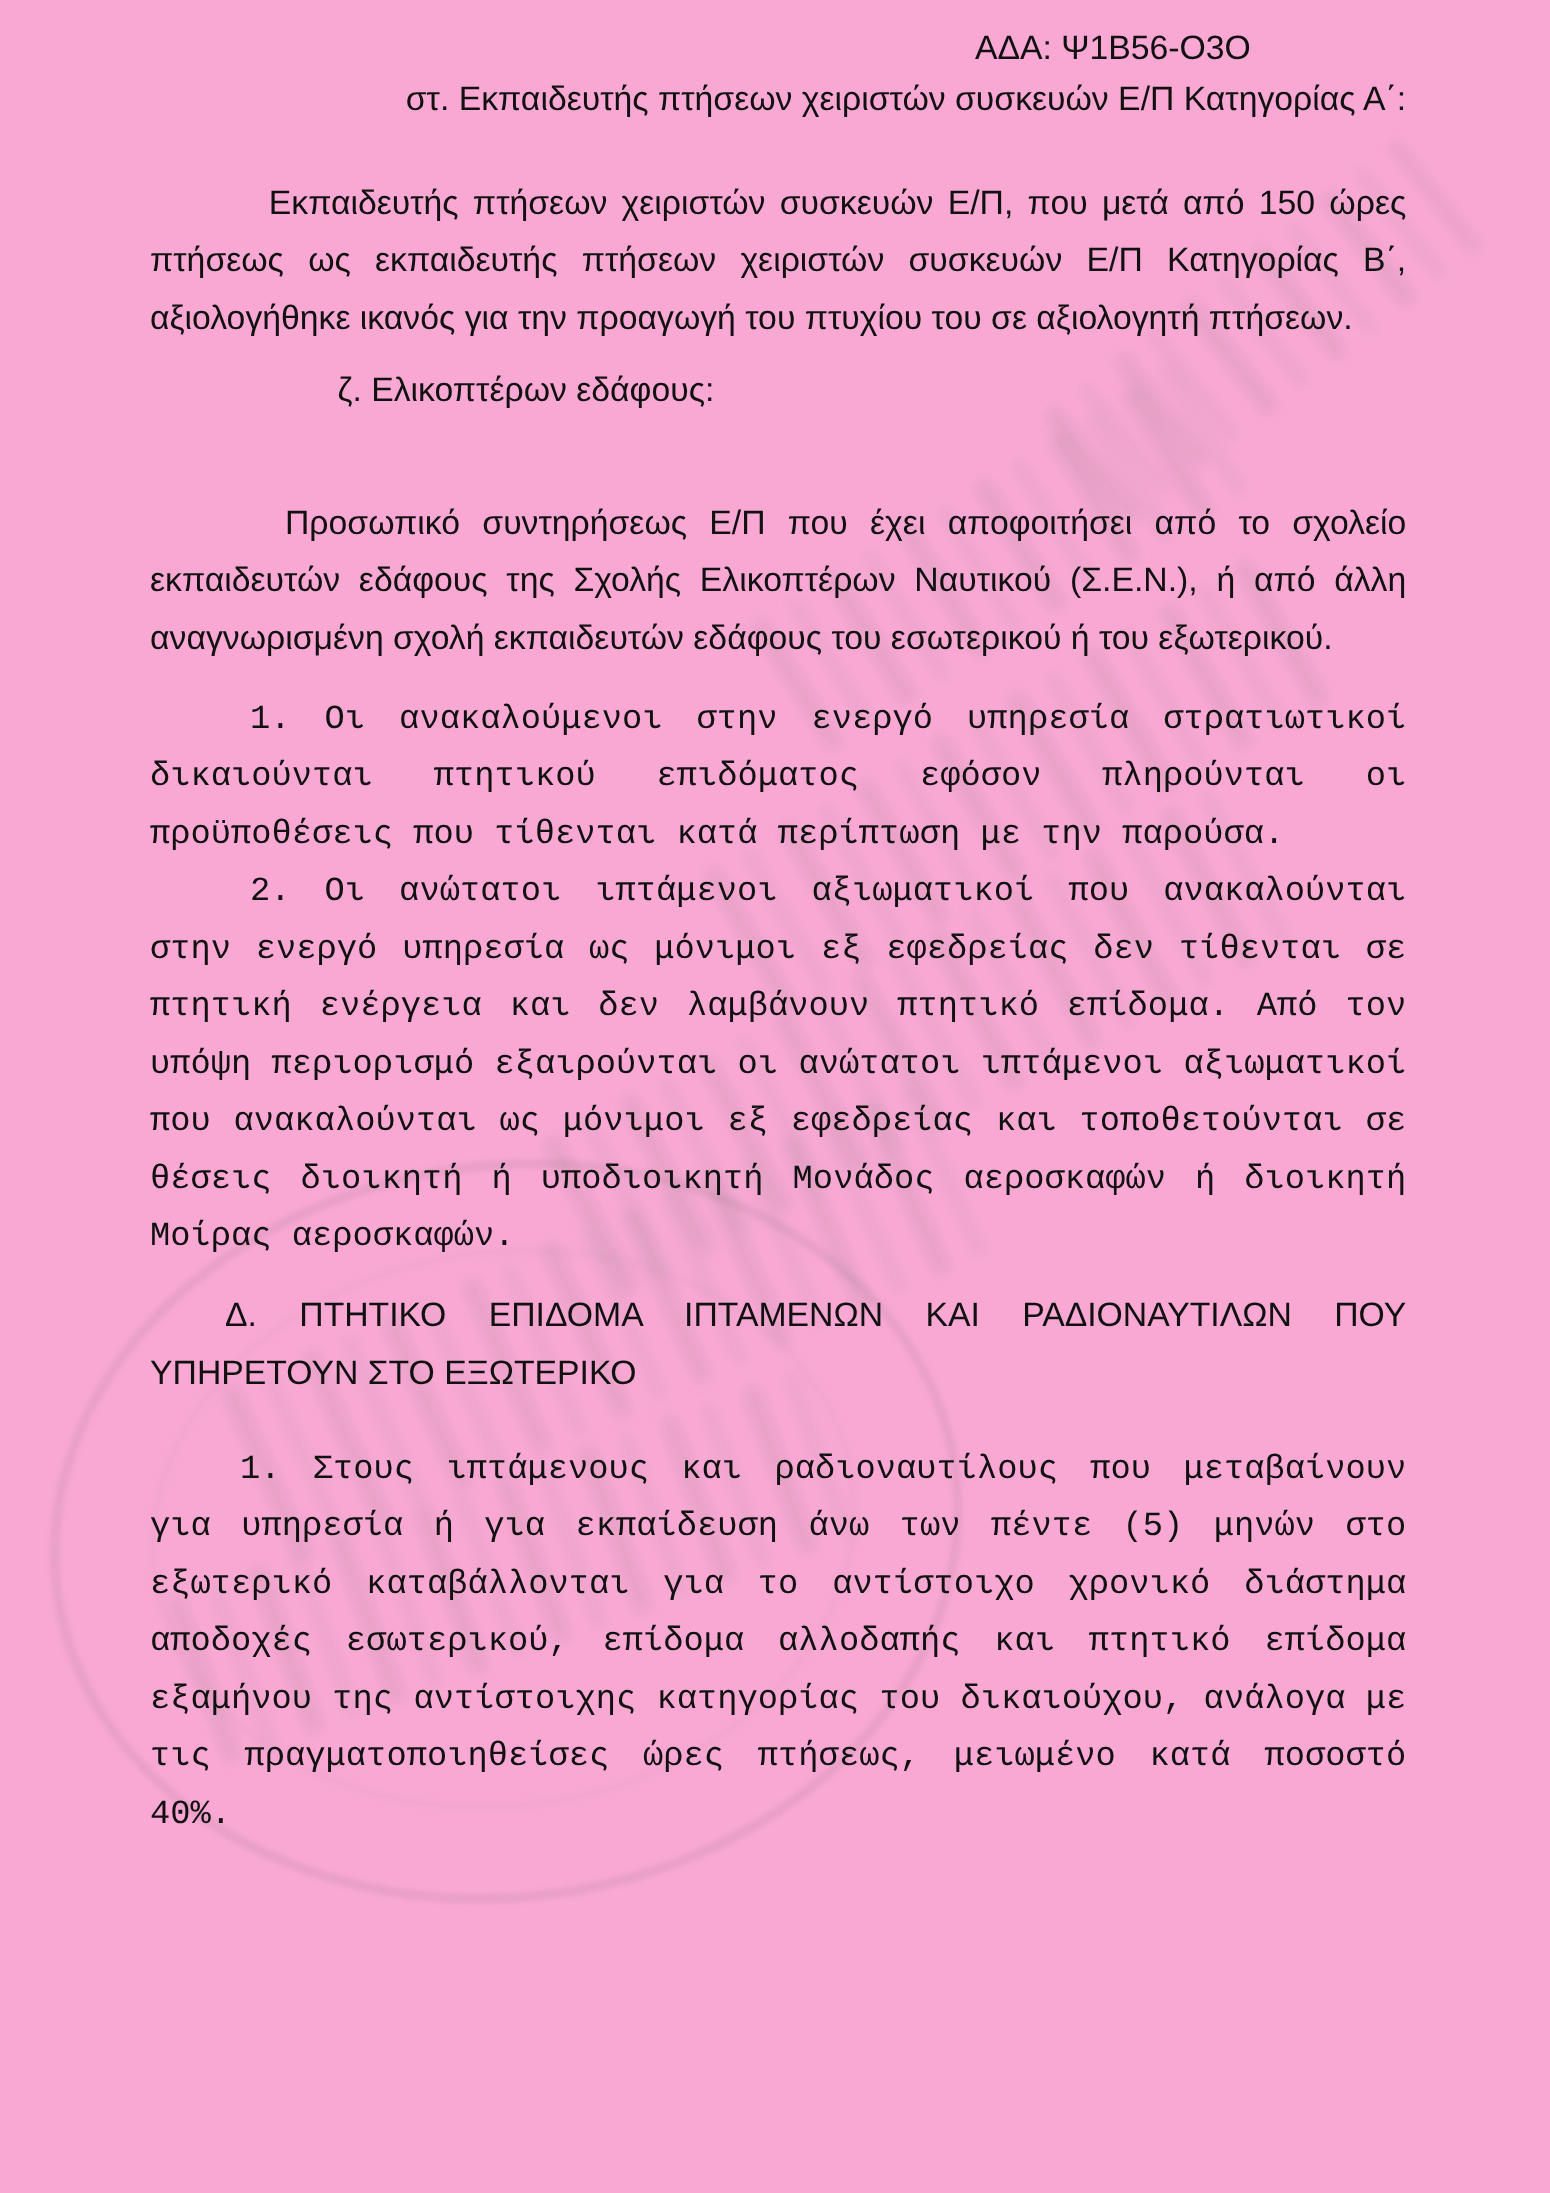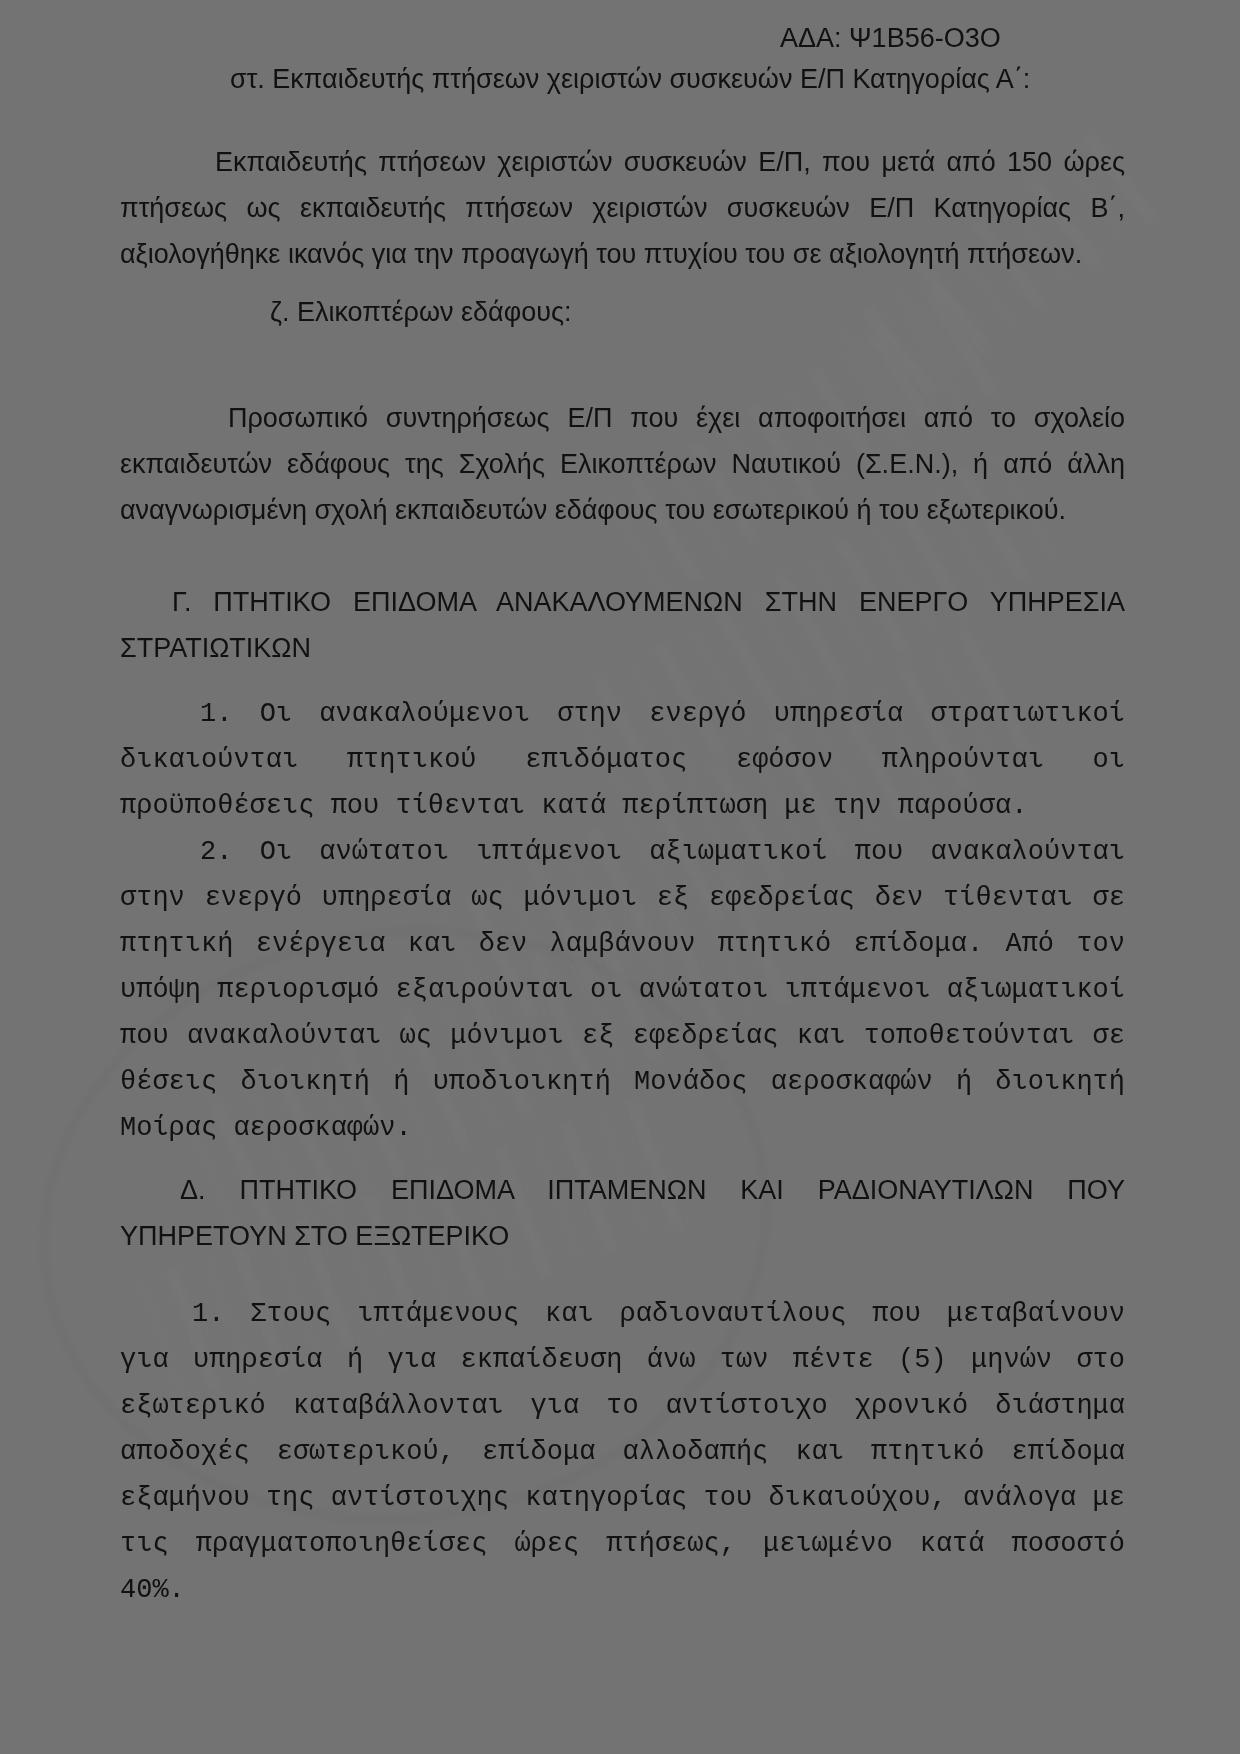--- a/index.html
+++ b/index.html
@@ -5,36 +5,36 @@
   html, body {
     margin: 0;
     padding: 0;
     background: #e8e8e8;
   }
   .page {
     position: relative;
     width: 1240px;
     height: 1754px;
     margin: 0 auto;
-    background: #737373;
+    background: #f9a8d4;
     overflow: hidden;
     font-family: "Liberation Sans", "DejaVu Sans", sans-serif;
     color: #111111;
     box-sizing: border-box;
     padding: 20px 115px 0 120px;
   }
   .content { position: relative; z-index: 2; }
   p { margin: 0; font-size: 27px; line-height: 46px; }
 
   .b-ada {
     margin-left: 660px;
     line-height: 36px;
     white-space: nowrap;
   }
-  .b-line-st  { margin-left: 110px; margin-top: 0; }
+  .b-line-st  { margin-left: 110px; margin-top: 0; text-align: right; }
   .b-line-z   { margin-left: 150px; margin-top: 12px; }
 
   .b-para     { text-align: justify; }
   .b-para-1   { margin-top: 37px; text-indent: 95px; }
   .b-para-2   { margin-top: 60px; text-indent: 108px; }
 
   .b-head     { text-align: justify; }
   .b-head-g   { margin-top: 46px; text-indent: 52px; }
   .b-head-d   { margin-top: 16px;    text-indent: 60px; }
 
@@ -98,21 +98,20 @@
     <p class="b-ada">ΑΔΑ: Ψ1Β56-Ο3Ο</p>
 
     <p class="b-line-st">στ. Εκπαιδευτής πτήσεων χειριστών συσκευών Ε/Π Κατηγορίας Α΄:</p>
 
     <p class="b-para b-para-1">Εκπαιδευτής πτήσεων χειριστών συσκευών Ε/Π, που μετά από 150 ώρες πτήσεως ως εκπαιδευτής πτήσεων χειριστών συσκευών Ε/Π Κατηγορίας Β΄, αξιολογήθηκε ικανός για την προαγωγή του πτυχίου του σε αξιολογητή πτήσεων.</p>
 
     <p class="b-line-z">ζ. Ελικοπτέρων εδάφους:</p>
 
     <p class="b-para b-para-2">Προσωπικό συντηρήσεως Ε/Π που έχει αποφοιτήσει από το σχολείο εκπαιδευτών εδάφους της Σχολής Ελικοπτέρων Ναυτικού (Σ.Ε.Ν.), ή από άλλη αναγνωρισμένη σχολή εκπαιδευτών εδάφους του εσωτερικού ή του εξωτερικού.</p>
 
-    <p class="b-head b-head-g">Γ.  ΠΤΗΤΙΚΟ ΕΠΙΔΟΜΑ ΑΝΑΚΑΛΟΥΜΕΝΩΝ ΣΤΗΝ ΕΝΕΡΓΟ ΥΠΗΡΕΣΙΑ ΣΤΡΑΤΙΩΤΙΚΩΝ</p>
 
     <p class="b-num b-num-g1">1.  Οι ανακαλούμενοι στην ενεργό υπηρεσία στρατιωτικοί δικαιούνται πτητικού επιδόματος εφόσον πληρούνται οι προϋποθέσεις που τίθενται κατά περίπτωση με την παρούσα.</p>
 
     <p class="b-num b-num-g2">2.  Οι ανώτατοι ιπτάμενοι αξιωματικοί που ανακαλούνται στην ενεργό υπηρεσία ως μόνιμοι εξ εφεδρείας δεν τίθενται σε πτητική ενέργεια και δεν λαμβάνουν πτητικό επίδομα. Από τον υπόψη περιορισμό εξαιρούνται οι ανώτατοι ιπτάμενοι αξιωματικοί που ανακαλούνται ως μόνιμοι εξ εφεδρείας και τοποθετούνται σε θέσεις διοικητή ή υποδιοικητή Μονάδος αεροσκαφών ή διοικητή Μοίρας αεροσκαφών.</p>
 
     <p class="b-head b-head-d">Δ.  ΠΤΗΤΙΚΟ ΕΠΙΔΟΜΑ ΙΠΤΑΜΕΝΩΝ ΚΑΙ ΡΑΔΙΟΝΑΥΤΙΛΩΝ ΠΟΥ ΥΠΗΡΕΤΟΥΝ ΣΤΟ ΕΞΩΤΕΡΙΚΟ</p>
 
     <p class="b-num b-num-d1">1. Στους ιπτάμενους και ραδιοναυτίλους που μεταβαίνουν για υπηρεσία ή για εκπαίδευση άνω των πέντε (5) μηνών στο εξωτερικό καταβάλλονται για το αντίστοιχο χρονικό διάστημα αποδοχές εσωτερικού, επίδομα αλλοδαπής και πτητικό επίδομα εξαμήνου της αντίστοιχης κατηγορίας του δικαιούχου, ανάλογα με τις πραγματοποιηθείσες ώρες πτήσεως, μειωμένο κατά ποσοστό 40%.</p>
 
 

